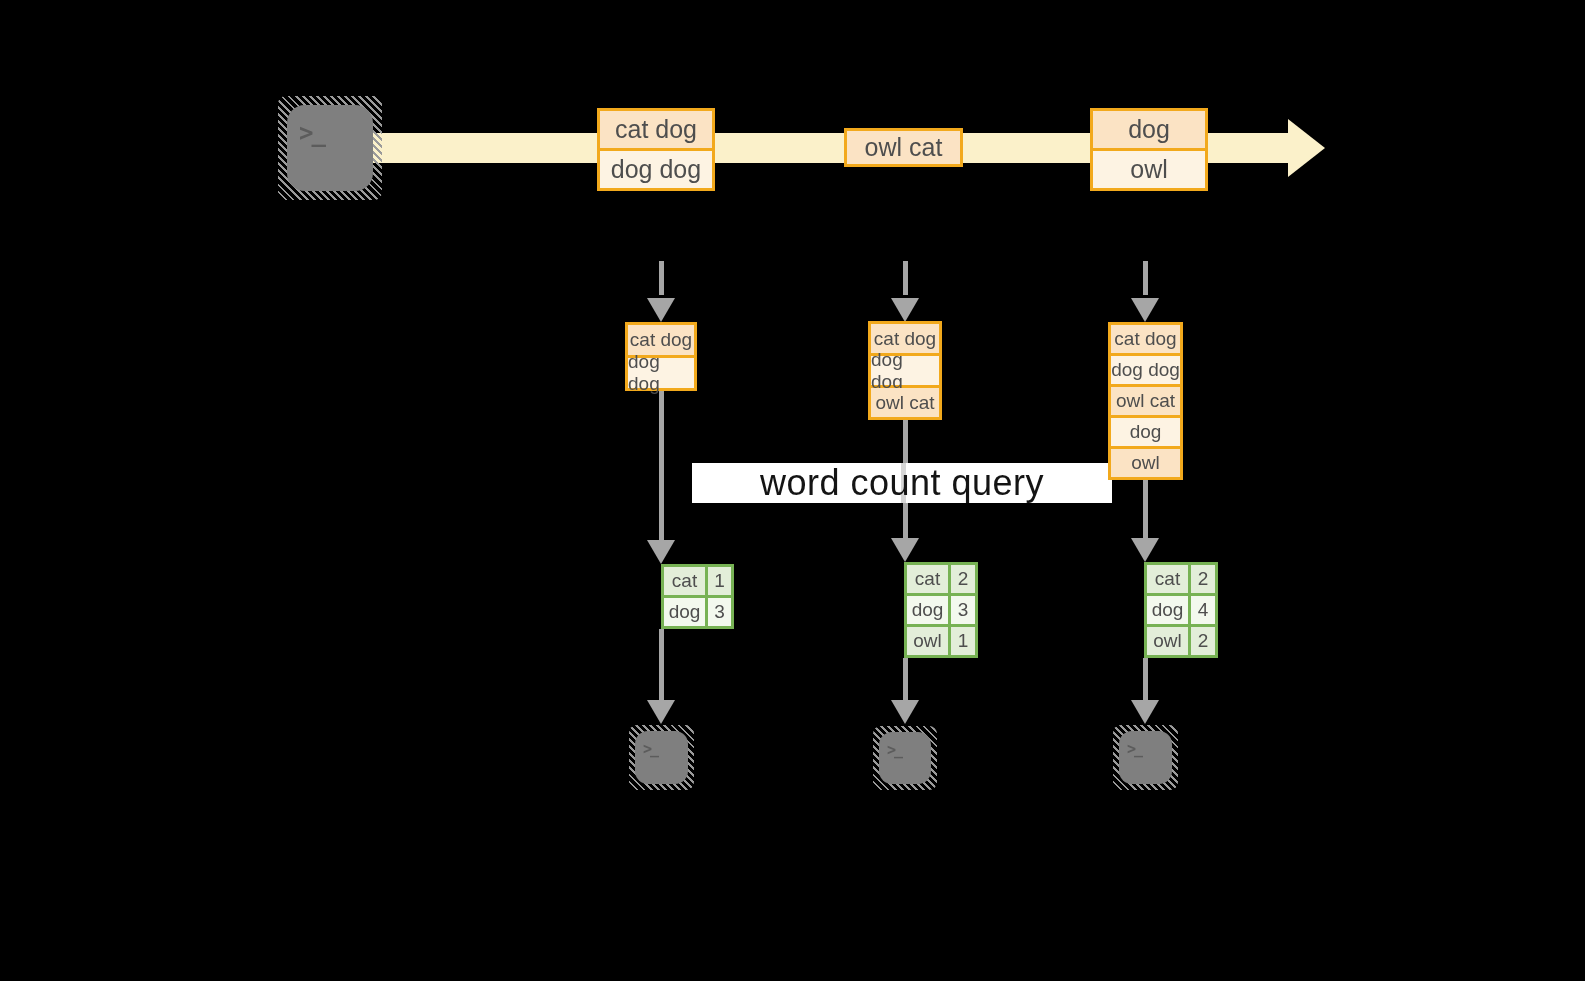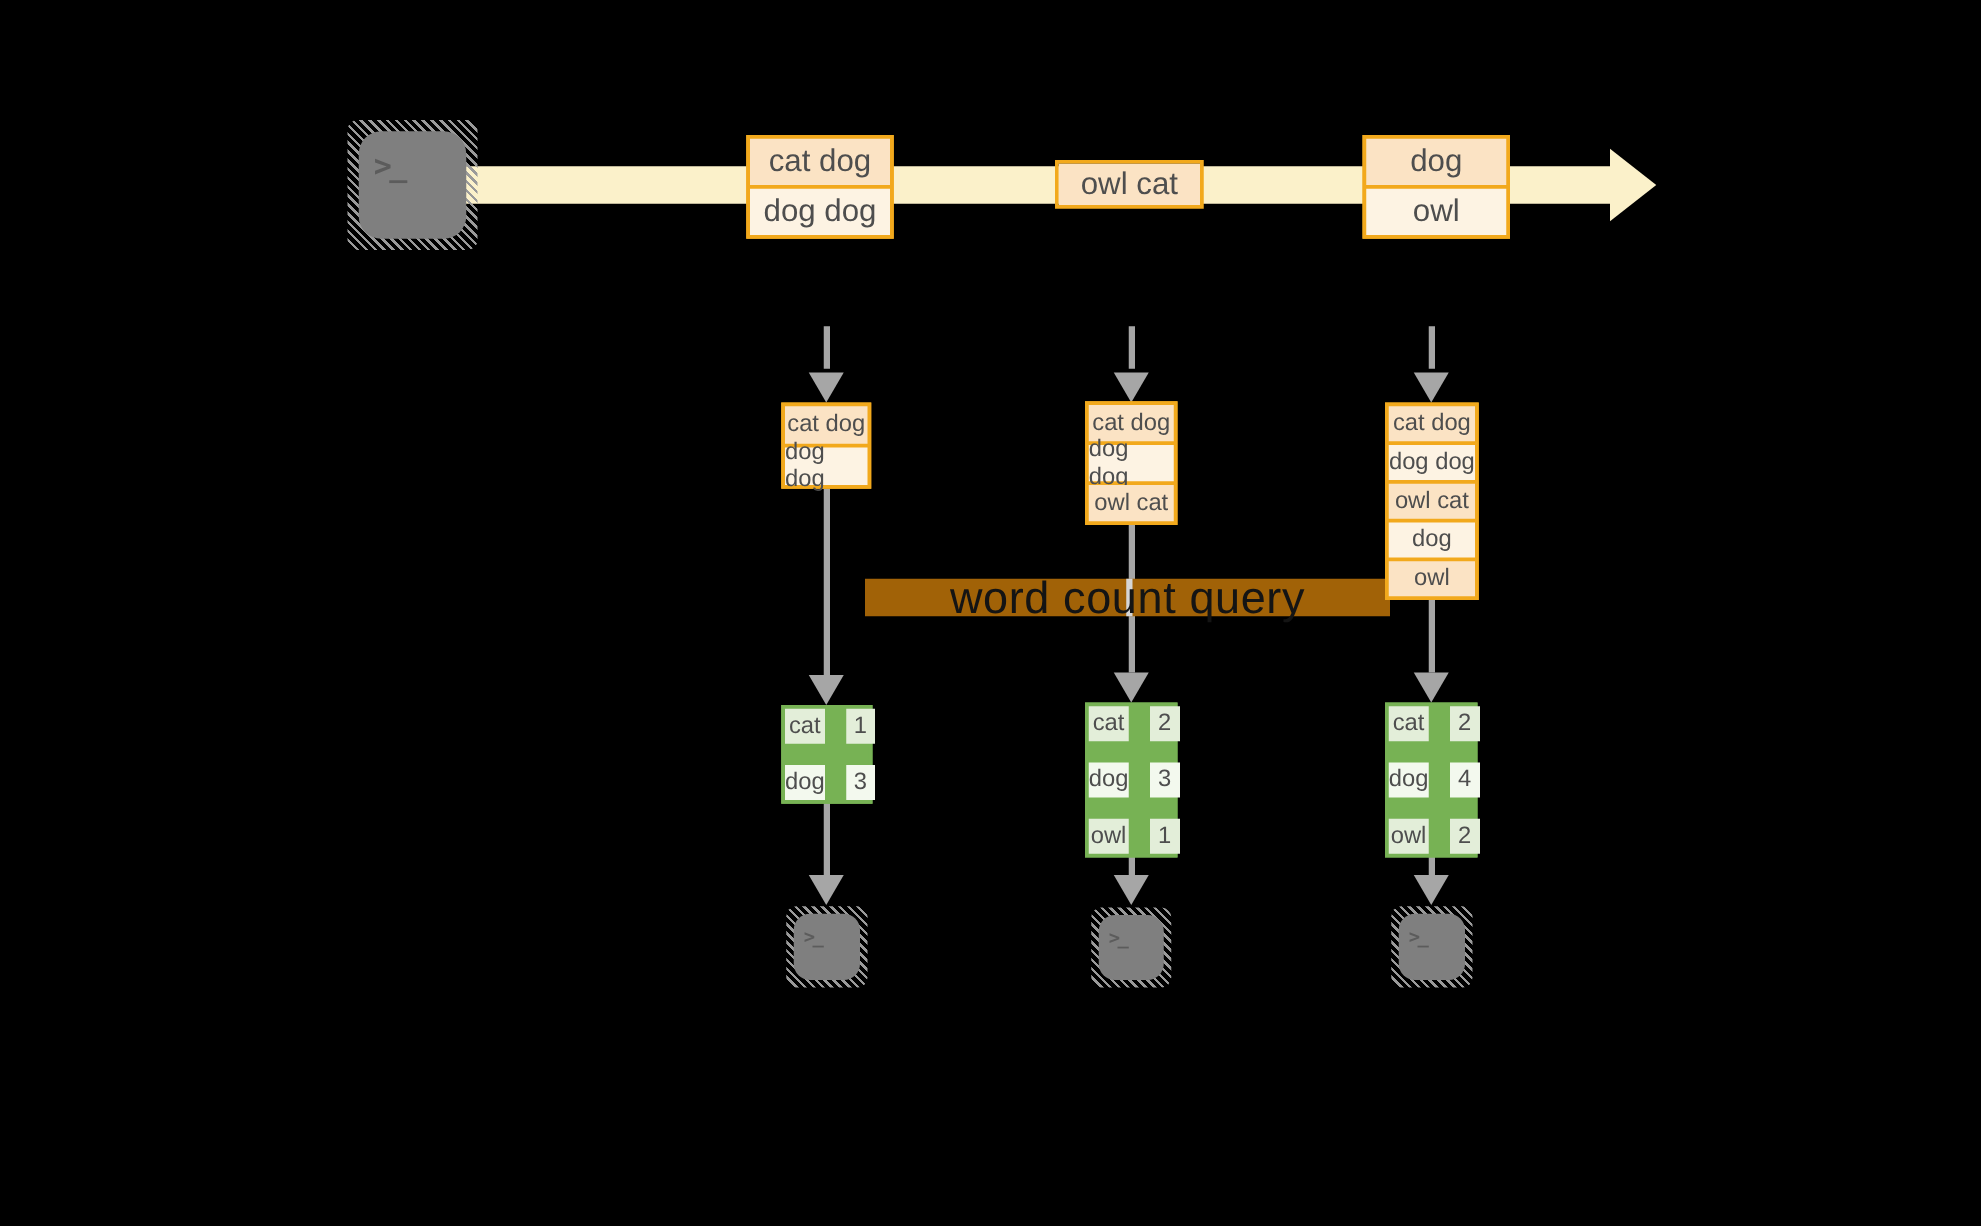--- a/index.html
+++ b/index.html
@@ -53,38 +53,38 @@
   .obox > div:nth-child(even){background:var(--cream);}
   .eventbox > div{height:37px;font-size:25px;}
   .eventbox.single > div{height:33px;}
   .stack > div{font-size:19px;}
   .stack.s2rows > div{height:30px;}
   .stack.s3rows > div{height:29px;}
   .stack.s5rows > div{height:28px;}
   
   .gtable{
     box-sizing:border-box;border:3px solid var(--green);
-    background:var(--green);display:grid;gap:17px;z-index:3;
+    background:var(--green);display:grid;gap:3px;z-index:3;margin-left:36px;
   }
   .gtable > span{
     display:flex;align-items:center;justify-content:center;
     height:28px;font-size:19px;color:var(--txt);
   }
   .gtable > span:nth-child(4n+1),.gtable > span:nth-child(4n+2){background:var(--gdark);}
   .gtable > span:nth-child(4n+3),.gtable > span:nth-child(4n+4){background:var(--glight);}
   
   .vline{width:5px;background:var(--arrow);z-index:1;}
   .head-down{
     width:0;height:0;z-index:1;
     border-left:14px solid transparent;border-right:14px solid transparent;
     border-top:24px solid var(--arrow);
   }
   
   .banner{
-    left:692px;top:463px;width:420px;height:30px;background:#a16207;z-index:2;
+    left:692px;top:463px;width:420px;height:40px;background:#ffffff;z-index:2;
     display:flex;align-items:center;justify-content:center;
   }
   .banner .through{
     position:absolute;left:209px;top:0;bottom:0;width:5px;background:#d6d6d6;
   }
   .banner .label{
     position:relative;z-index:2;font-size:36px;font-weight:300;color:#141414;letter-spacing:0.5px;
   }
   .topz{z-index:3;}
 </style>

